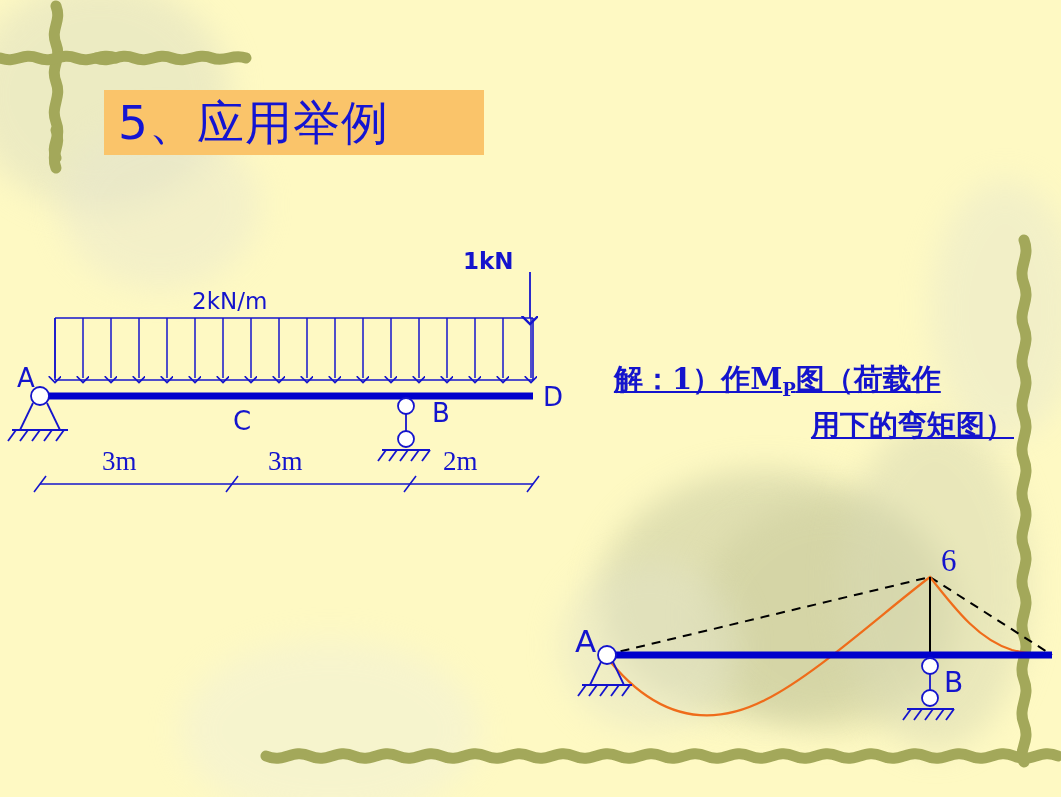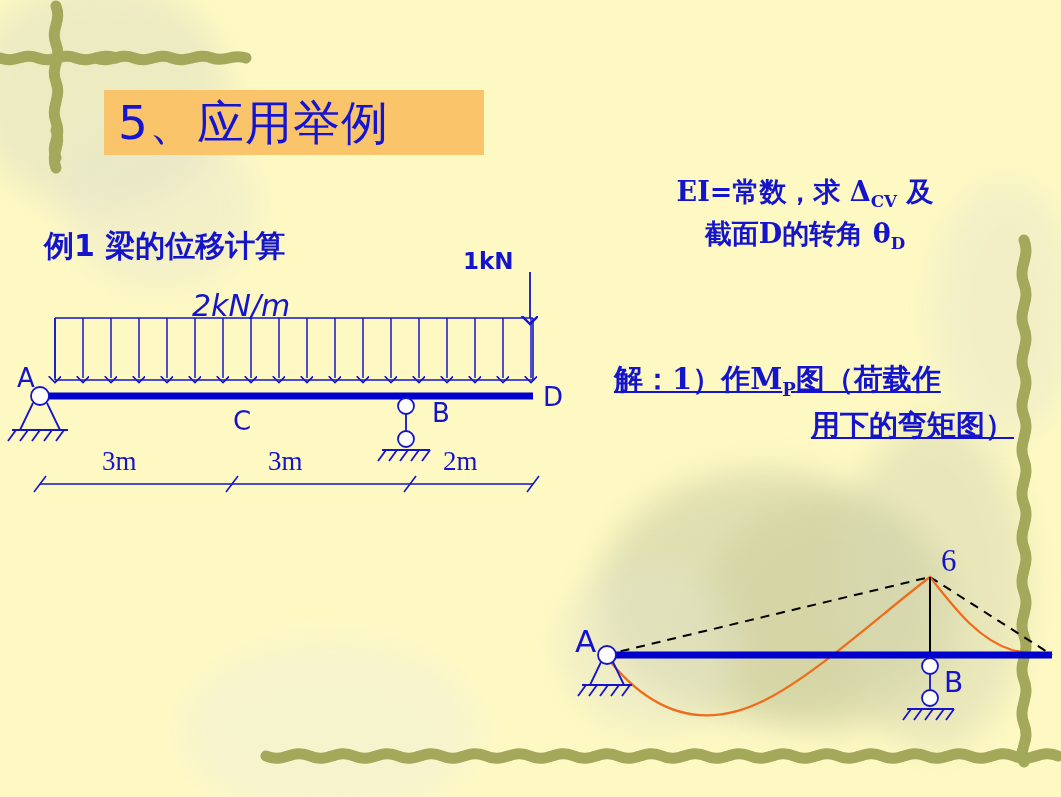--- a/index.html
+++ b/index.html
@@ -76,31 +76,21 @@
                C418 28 426 12 444 20 C462 28 470 12 488 20 C506 28 514 12 532 20
                C550 28 558 12 576 20 C594 28 602 12 620 20 C638 28 646 12 664 20
                C682 28 690 12 708 20 C726 28 734 12 752 20 C770 28 778 12 796 20"></path>
     </g>
   </svg>
 
   <div id="title-box" style="background:#fac46a;">
     <div id="title-text">5、应用举例</div>
   </div>
 
-  <div class="btxt hei" style="left:44px;top:226px;font-size:30px;font-weight:bold;">例1 梁的位移计算</div>
-
-  <div style="position:absolute;left:620px;top:172px;width:370px;color:#1414cd;
-              font-family:'DejaVu Serif',serif;font-weight:bold;font-size:27px;line-height:1.45;text-align:center;">
-    <div>
-      <span>EI=常数，求 </span><span>Δ</span><span class="sub">CV</span><span> 及</span>
-    </div>
-    <div>
-      <span>截面D的转角 </span><span>θ</span><span class="sub">D</span>
-    </div>
-  </div>
+
 
   <div style="position:absolute;left:614px;top:358px;width:400px;color:#1414cd;
               font-family:'DejaVu Serif',serif;font-weight:bold;font-size:29px;line-height:1.5;text-decoration:underline;">
     <div style="text-align:left;">
       <span>解：1）作M</span><span class="sub">P</span><span>图（荷载作</span>
     </div>
     <div style="text-align:right;padding-left:20px;">
       <span>用下的弯矩图）</span>
     </div>
   </div>
@@ -175,21 +165,21 @@
 
     <g stroke="#1414cd" stroke-width="1.6" fill="none">
       <line x1="40" y1="484" x2="533" y2="484"></line>
       <path d="M46 476 L34 492"></path>
       <path d="M238 476 L226 492"></path>
       <path d="M416 476 L404 492"></path>
       <path d="M539 476 L527 492"></path>
     </g>
   </svg>
 
-  <div class="btxt hei" style="left:192px;top:288px;font-size:30px;font-style:italic;">2kN/m</div>
+  <div class="btxt hei" style="left:192px;top:288px;font-size:23px;">2kN/m</div>
   <div class="btxt hei" style="left:463px;top:248px;font-size:23px;font-weight:bold;">1kN</div>
   <div class="btxt hei" style="left:17px;top:363px;font-size:26px;">A</div>
   <div class="btxt hei" style="left:233px;top:406px;font-size:26px;">C</div>
   <div class="btxt hei" style="left:432px;top:398px;font-size:26px;">B</div>
   <div class="btxt hei" style="left:543px;top:382px;font-size:26px;">D</div>
   <div class="btxt bold-serif" style="left:102px;top:446px;font-size:27px;font-weight:normal;">3m</div>
   <div class="btxt bold-serif" style="left:268px;top:446px;font-size:27px;font-weight:normal;">3m</div>
   <div class="btxt bold-serif" style="left:443px;top:446px;font-size:27px;font-weight:normal;text-align:center;">2m</div>
 
   <svg style="left:560px;top:520px;" width="500" height="230" viewBox="0 0 500 230">

